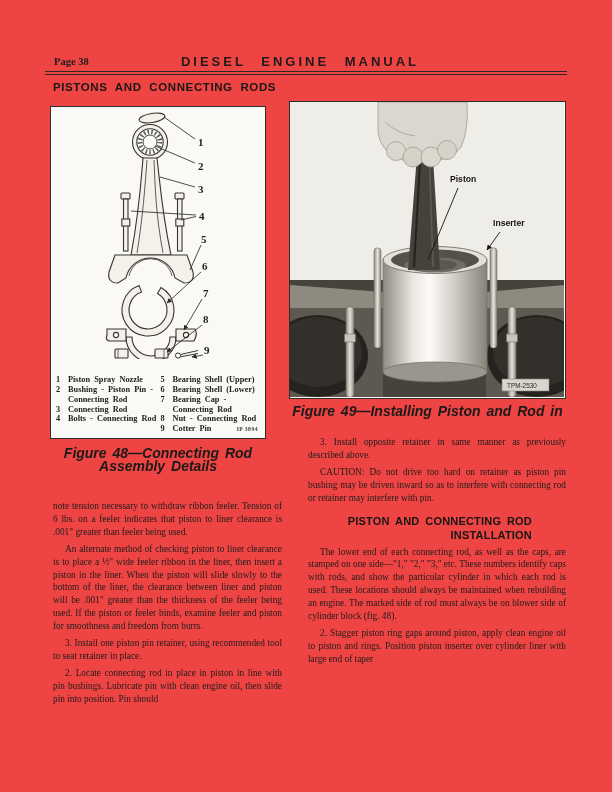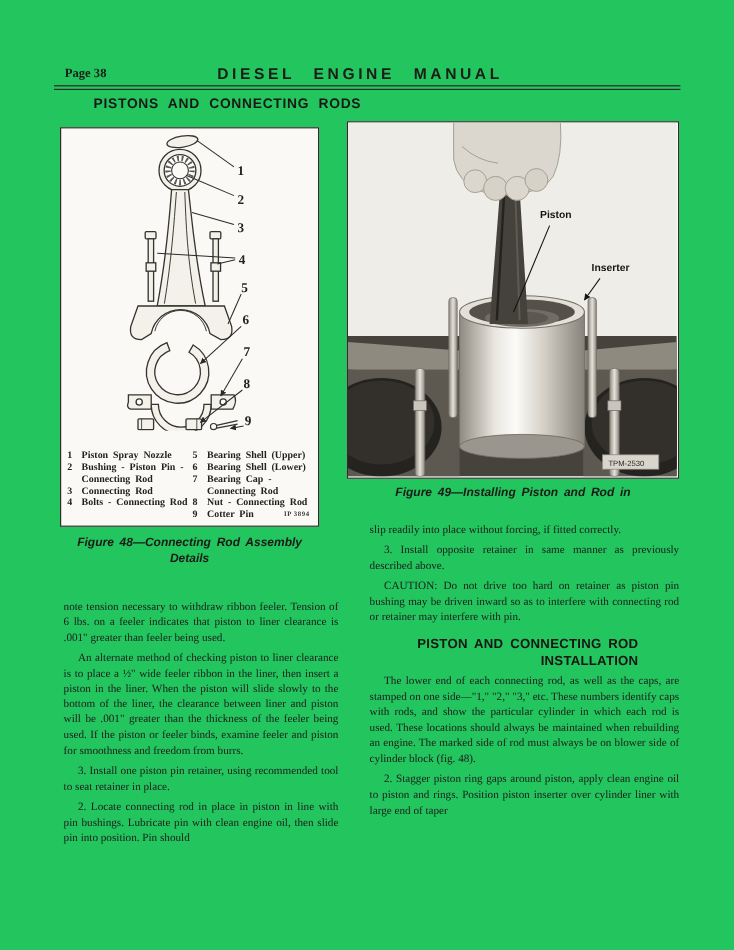--- a/index.html
+++ b/index.html
@@ -1,53 +1,53 @@
 <!DOCTYPE html>
 <html><head>
 <meta charset="utf-8">
 <style>
   * { margin:0; padding:0; box-sizing:border-box; }
   html,body { background:#e8e8e8; }
   .page {
     position:relative; width:612px; height:792px; margin:0 auto;
-    background:#22c55e; overflow:hidden;
+    background:#ef4444; overflow:hidden;
     font-family:"Liberation Serif", serif; color:#1d1c1a;
   }
   .page-number { position:absolute; left:54px; top:56px; font-weight:bold; font-size:10.5px; }
   .header-title {
     position:absolute; left:0; right:12px; top:54px; text-align:center;
     font-family:"Liberation Sans", sans-serif; font-weight:bold; font-size:13px;
     letter-spacing:3px; word-spacing:9px; color:#17161-4;
   }
   .header-rule { position:absolute; left:45px; right:45px; top:71px; height:4px;
     border-top:1.8px solid #2a2927; border-bottom:1px solid #2a2927; }
   .section-title {
     position:absolute; left:53px; top:81px;
     font-family:"Liberation Sans", sans-serif; font-weight:bold; font-size:11.5px;
-    letter-spacing:0.6px; word-spacing:4px; color:#191816;margin-left:25px;
+    letter-spacing:0.6px; word-spacing:4px; color:#191816;
   }
   .figbox { position:absolute; border:1.6px solid #2e2d2b; background:#faf9f5; }
   #fig48-box { left:50px; top:106px; width:216px; height:333px; }
   #fig49-box { left:289px; top:101px; width:277px; height:298px; overflow:hidden; }
   .legend {
     position:absolute; left:5px; right:4px; bottom:4px;
     display:flex; gap:4px;
     font-family:"Liberation Serif", serif; font-weight:bold; font-size:8.3px;
     line-height:9.8px; color:#23221f;
   }
   .legend-col { flex:1; }
   .lg-item { display:flex; }
   .lg-num { flex:none; width:9px; }
   .lg-label { flex:1; padding-left:3px; word-spacing:2px; }
   .fig-code48 { position:absolute; right:7px; bottom:6px; font-size:5.6px; font-weight:bold;
     letter-spacing:0.5px; color:#3a3936; font-family:"Liberation Serif", serif; }
   .caption {
     position:absolute; text-align:center;
     font-family:"Liberation Sans", sans-serif; font-weight:bold; font-style:italic;
-    font-size:10px; line-height:12.5px; color:#1b1a18; word-spacing:2px;
+    font-size:14px; line-height:12.5px; color:#1b1a18; word-spacing:2px;
   }
   #cap48 { left:50px; top:447px; width:216px; }
   #cap49 { left:289px; top:405px; width:277px; }
   .col { position:absolute; font-size:9.3px; line-height:12.9px; text-align:justify; }
   #col-left  { left:53px;  top:464px; width:229px;margin-top:36px; }
   #col-right { left:308px; top:436px; width:258px; }
   .col p { margin-bottom:4px; }
   .ind { text-indent:12px; }
   .col-heading {
     font-family:"Liberation Sans", sans-serif; font-weight:bold; font-size:11px;
@@ -279,21 +279,20 @@
   </div>
 
   <div class="col" id="col-left">
     <p>note tension necessary to withdraw ribbon feeler. Tension of 6 lbs. on a feeler indicates that piston to liner clearance is .001" greater than feeler being used.</p>
     <p class="ind">An alternate method of checking piston to liner clearance is to place a ½" wide feeler ribbon in the liner, then insert a piston in the liner. When the piston will slide slowly to the bottom of the liner, the clearance between liner and piston will be .001" greater than the thickness of the feeler being used. If the piston or feeler binds, examine feeler and piston for smoothness and freedom from burrs.</p>
     <p class="ind">3. Install one piston pin retainer, using recommended tool to seat retainer in place.</p>
     <p class="ind">2. Locate connecting rod in place in piston in line with pin bushings. Lubricate pin with clean engine oil, then slide pin into position. Pin should</p>
   </div>
 
   <div class="col" id="col-right">
-    <p>slip readily into place without forcing, if fitted correctly.</p>
     <p class="ind">3. Install opposite retainer in same manner as previously described above.</p>
     <p class="ind caution">CAUTION: Do not drive too hard on retainer as piston pin bushing may be driven inward so as to interfere with connecting rod or retainer may interfere with pin.</p>
     <p class="col-heading" style="padding:0 34px;">PISTON AND CONNECTING ROD INSTALLATION</p>
     <p class="ind">The lower end of each connecting rod, as well as the caps, are stamped on one side—"1," "2," "3," etc. These numbers identify caps with rods, and show the particular cylinder in which each rod is used. These locations should always be maintained when rebuilding an engine. The marked side of rod must always be on blower side of cylinder block (fig. 48).</p>
     <p class="ind">2. Stagger piston ring gaps around piston, apply clean engine oil to piston and rings. Position piston inserter over cylinder liner with large end of taper</p>
   </div>
 
 </div>
 
 </body></html>

